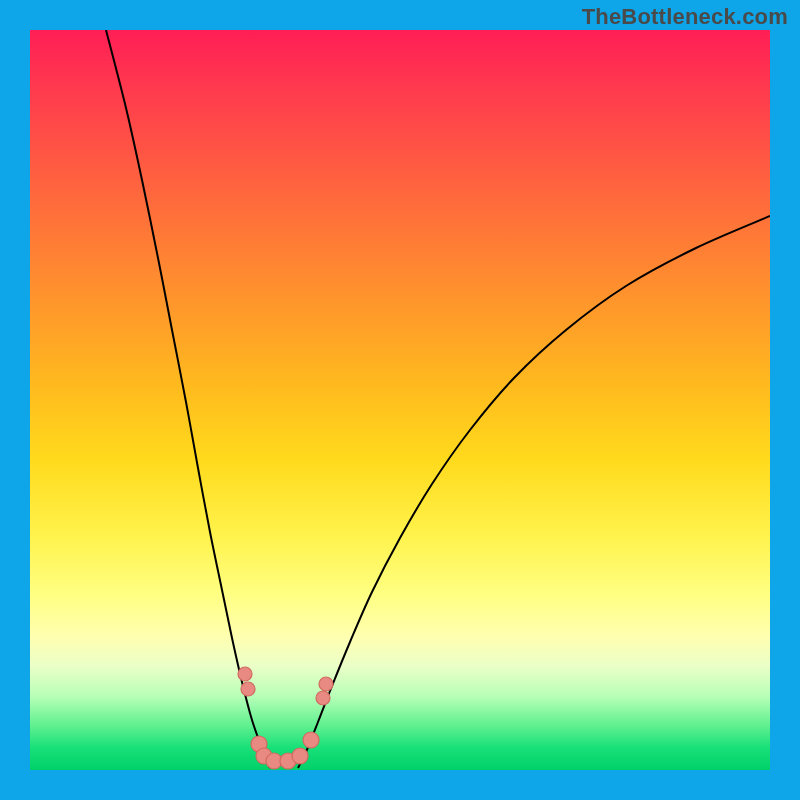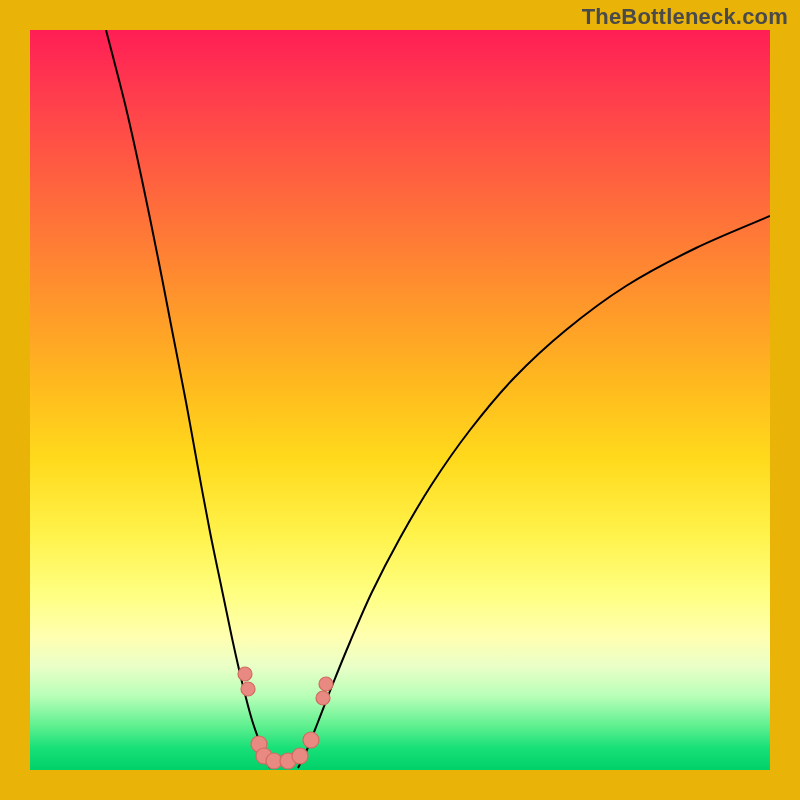--- a/index.html
+++ b/index.html
@@ -9,21 +9,21 @@
     height: 800px;
     background: #000;
     overflow: hidden;
   }
   .frame {
     position: absolute;
     left: 0;
     top: 0;
     width: 800px;
     height: 800px;
-    background: #eab308;
+    background: #0ea5e9;
   }
   .plot-area {
     position: absolute;
     left: 30px;
     top: 30px;
     width: 740px;
     height: 740px;
     overflow: hidden;
   }
   .bg-gradient {

